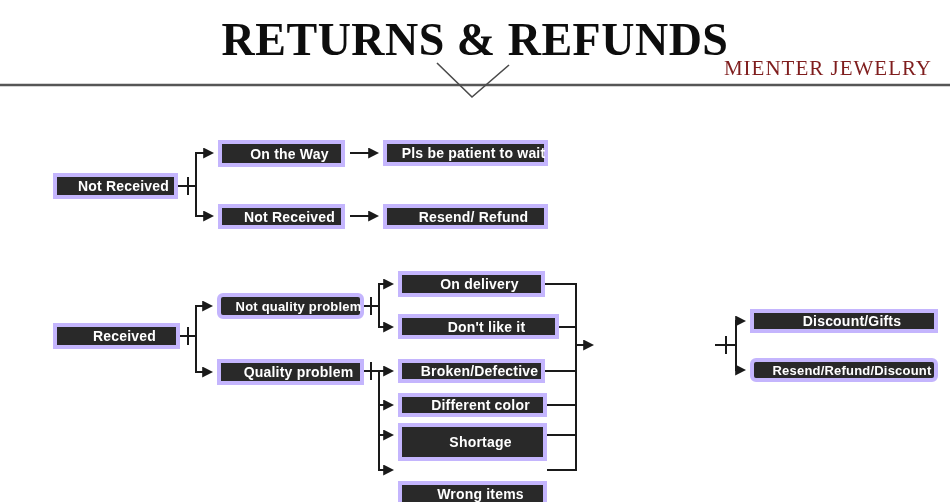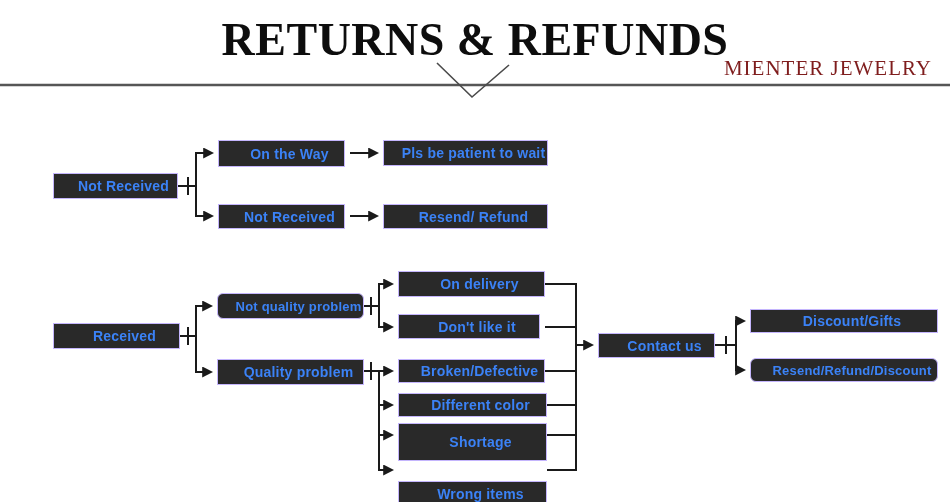--- a/index.html
+++ b/index.html
@@ -42,22 +42,22 @@
     position: absolute;
     top: 0;
     left: 0;
     width: 950px;
     height: 502px;
   }
   .node {
     position: absolute;
     box-sizing: border-box;
     background: #292929;
-    border: 1px solid #c4b5fd;
-    color: #3b82f6;
+    border: 4px solid #c4b5fd;
+    color: #ffffff;
     font-weight: bold;
     font-size: 14px;
     letter-spacing: 0.2px;
     white-space: nowrap;
     display: flex;
     align-items: center;
     justify-content: center;
     z-index: 2;
     padding-left: 16px;
   }
@@ -147,23 +147,22 @@
   <div class="node" style="left:218px; top:140px; width:127px; height:27px;">On the Way</div>
   <div class="node" style="left:218px; top:204px; width:127px; height:25px;">Not Received</div>
   <div class="node" style="left:383px; top:140px; width:165px; height:26px;">Pls be patient to wait</div>
   <div class="node" style="left:383px; top:204px; width:165px; height:25px;">Resend/ Refund</div>
 
   <div class="node" style="left:53px;  top:323px; width:127px; height:26px;">Received</div>
   <div class="node tight" style="left:217px; top:293px; width:147px; height:26px;">Not quality problem</div>
   <div class="node" style="left:217px; top:359px; width:147px; height:26px;">Quality problem</div>
 
   <div class="node" style="left:398px; top:271px; width:147px; height:26px;">On delivery</div>
-  <div class="node" style="left:398px; top:314px; width:142px; height:25px;">Don't like it</div>
+  <div class="node" style="left:398px; top:314px; width:161px; height:25px;">Don't like it</div>
   <div class="node" style="left:398px; top:393px; width:149px; height:24px;">Different color</div>
   <div class="node" style="left:398px; top:359px; width:147px; height:24px;">Broken/Defective</div>
   <div class="node" style="left:398px; top:423px; width:149px; height:38px;">Shortage</div>
   <div class="node" style="left:398px; top:481px; width:149px; height:26px;">Wrong items</div>
 
-  <div class="node" style="left:598px; top:333px; width:117px; height:25px;">Contact us</div>
   <div class="node" style="left:750px; top:309px; width:188px; height:24px;text-align:center;">Discount/Gifts</div>
   <div class="node tight" style="left:750px; top:358px; width:188px; height:24px;">Resend/Refund/Discount</div>
 
 </div>
 
 </body></html>

